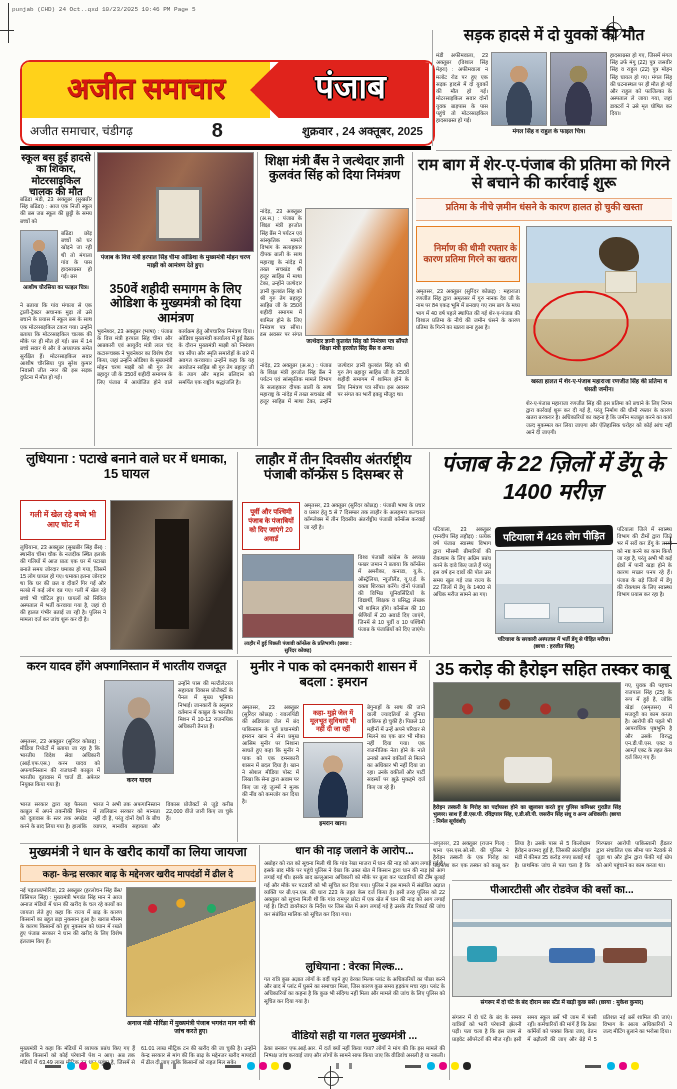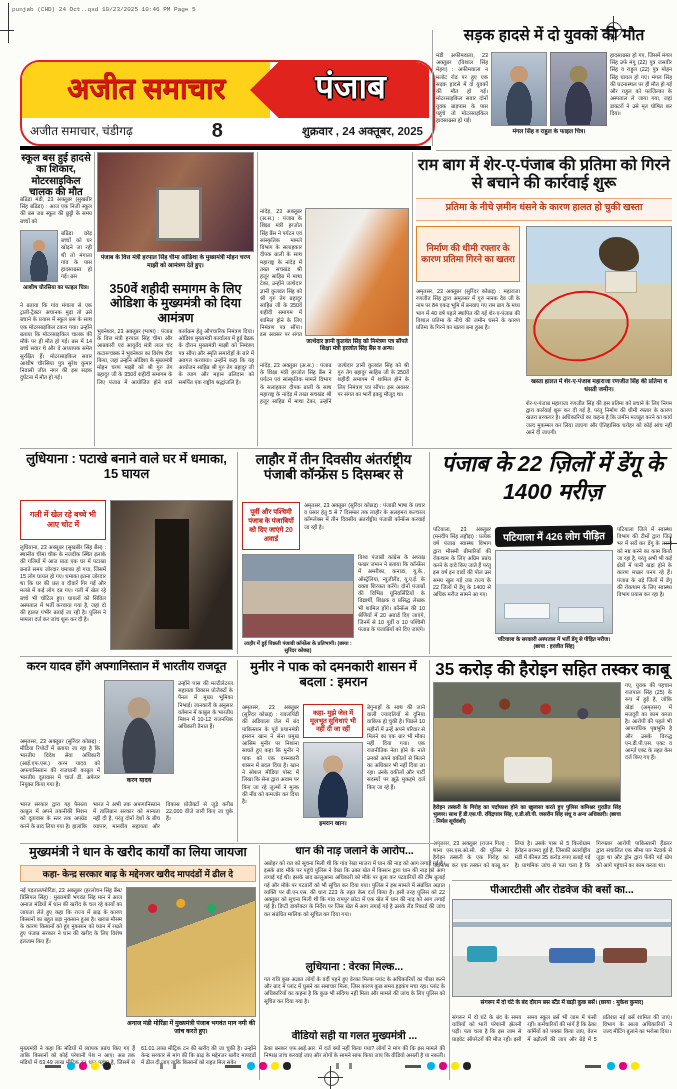--- a/index.html
+++ b/index.html
@@ -13,42 +13,42 @@
   .ph{border:1px solid #8a8a8a;box-sizing:border-box;}
   .vline{position:absolute;width:1px;background:#a5a5a5;}
   .hline{position:absolute;height:1px;background:#a5a5a5;}
   .thick{position:absolute;background:#000;}
   .portrait{background:
      radial-gradient(ellipse at 50% 78%, #39465a 0 34%, transparent 35%),
      radial-gradient(circle at 50% 30%, #c59a74 0 15%, transparent 16%),
      linear-gradient(180deg,#b9c6d4,#8696a8);}
   .badge{background:#141414;color:#fff;font-weight:700;text-align:center;border-radius:4px;
          display:flex;align-items:center;justify-content:center;transform:rotate(-1deg);}
-  .orangebox{border:1.4px solid #e67e22;background:#fdeedd;color:#b5401f;}
+  .orangebox{border:1.4px solid #e67e22;background:#fdeedd;color:#b5401f;text-align:right;}
   .reg-c{position:absolute;border:1px solid #333;border-radius:50%;}
   .reg-h{position:absolute;background:#333;height:1px;}
   .reg-v{position:absolute;background:#333;width:1px;}
   .dot{width:8px;height:8px;border-radius:50%;display:inline-block;margin-right:3px;}
 </style>
 </head>
 <body>
 
 <div class="page">
 
   <div class="a" style="left:12px;top:6px;width:420px;height:10px;font-size:6px;color:#555;font-family:'Liberation Mono',monospace;">punjab (CHD) 24 Oct..qxd   10/23/2025   10:46 PM   Page 5</div>
   <div class="reg-v" style="left:8px;top:3px;height:40px;"></div>
   <div class="reg-h" style="left:0;top:30px;width:14px;"></div>
 
   <div>
     <div class="reg-c" style="left:606px;top:22px;width:14px;height:14px;"></div>
     <div class="reg-h" style="left:600px;top:29px;width:26px;"></div>
     <div class="reg-v" style="left:613px;top:16px;height:26px;"></div>
   </div>
 
-  <div class="a" style="left:20px;top:60px;width:411px;height:82px;border:2px solid #e0231c;border-radius:20px;background:#fff;">
+  <div class="a" style="left:20px;top:60px;width:411px;height:82px;border:2px solid #e0231c;border-radius:10px;background:#fff;">
     <div class="a" style="left:0;top:0;width:248px;height:56px;background:#ffd21a;">
       <div class="a hl" style="left:6px;top:10px;width:236px;font-size:29px;color:#d6170f;text-shadow:0.5px 0.5px 0 #7a0c08;">अजीत समाचार</div>
     </div>
     <div class="a" style="left:228px;top:0;width:179px;height:56px;background:#e0231c;clip-path:polygon(16% 0,100% 0,100% 100%,16% 100%,0 50%);">
       <div class="a hl" style="left:28px;top:6px;width:145px;font-size:33px;color:#fff;text-shadow:-1.5px 0 #000,1.5px 0 #000,0 -1.5px #000,0 1.5px #000;">पंजाब</div>
     </div>
     <div class="a" style="left:8px;top:56px;width:393px;height:24px;display:flex;align-items:center;justify-content:space-between;">
       <span style="font-weight:400;font-size:12px;">अजीत समाचार, चंडीगढ़</span>
       <span style="font-weight:700;font-size:20px;">8</span>
       <span style="font-weight:700;font-size:11.5px;">शुक्रवार , 24 अक्तूबर, 2025</span>
@@ -83,20 +83,21 @@
   <div class="a" style="left:97px;top:152px;width:157px;height:294px;">
     <div class="a ph" style="left:0;top:0;width:157px;height:100px;background:linear-gradient(120deg,#6e3a3a,#9c6a4f 45%,#4e2f3f);">
       <div style="position:absolute;left:58px;top:34px;width:40px;height:48px;background:#e9e2d2;border:3px solid #777;"></div>
     </div>
     <div class="a cap" style="left:0;top:102px;width:157px;height:26px;font-size:6px;">पंजाब के वित्त मंत्री हरपाल सिंह चीमा ओडिशा के मुख्यमंत्री मोहन चरण माझी को आमंत्रण देते हुए।</div>
     <div class="a hl" style="left:0;top:130px;width:157px;font-size:12.5px;">350वें शहीदी समागम  के लिए ओडिशा के मुख्यमंत्री को दिया आमंत्रण</div>
     <div class="a bd" style="left:0;top:176px;width:157px;height:118px;column-count:2;column-gap:6px;">भुवनेश्वर, 23 अक्तूबर (भाषा) : पंजाब के वित्त मंत्री हरपाल सिंह चीमा और आबकारी एवं आयुर्वेद मंत्री लाल चंद कटारूचक्क ने भुवनेश्वर का विशेष दौरा किया, जहां उन्होंने ओडिशा के मुख्यमंत्री मोहन चरण माझी को श्री गुरु तेग बहादुर जी के 350वें शहीदी समागम के लिए पंजाब में आयोजित होने वाले कार्यक्रम हेतु औपचारिक निमंत्रण दिया। ओडिशा मुख्यमंत्री कार्यालय में हुई बैठक के दौरान मुख्यमंत्री माझी को निमंत्रण पत्र सौंपा और स्मृति समारोहों के बारे में अवगत करवाया। उन्होंने कहा कि यह आयोजन साहिब श्री गुरु तेग बहादुर जी के त्याग और महान बलिदान को समर्पित एक राष्ट्रीय श्रद्धांजलि है।</div>
   </div>
 
   <div class="a" style="left:260px;top:152px;width:149px;height:294px;">
+    <div class="a hl" style="left:0;top:2px;width:149px;font-size:12.5px;">शिक्षा मंत्री बैंस ने जत्थेदार ज्ञानी कुलवंत सिंह को दिया निमंत्रण</div>
     <div class="a ph" style="left:45px;top:56px;width:104px;height:128px;background:linear-gradient(120deg,#e8e2d8,#f0efec 35%,#d9813b 65%,#c96a2a);"></div>
     <div class="a bd" style="left:0;top:56px;width:42px;height:128px;">नांदेड़, 23 अक्तूबर (अ.स.) : पंजाब के शिक्षा मंत्री हरजोत सिंह बैंस ने पर्यटन एवं सांस्कृतिक मामले विभाग के सलाहकार दीपक बाली के साथ महाराष्ट्र के नांदेड़ में तख्त सचखंड श्री हजूर साहिब में माथा टेका, उन्होंने जत्थेदार ज्ञानी कुलवंत सिंह को श्री गुरु तेग बहादुर साहिब जी के 350वें शहीदी समागम में शामिल होने के लिए निमंत्रण पत्र सौंपा। इस अवसर पर संगत का भारी इकट्ठ मौजूद था।</div>
     <div class="a cap" style="left:45px;top:186px;width:104px;height:20px;font-size:5.8px;">जत्थेदार ज्ञानी कुलवंत सिंह को निमंत्रण पत्र सौंपते शिक्षा मंत्री हरजोत सिंह बैंस व अन्य।</div>
     <div class="a bd" style="left:0;top:210px;width:149px;height:84px;column-count:2;column-gap:6px;">नांदेड़, 23 अक्तूबर (अ.स.) : पंजाब के शिक्षा मंत्री हरजोत सिंह बैंस ने पर्यटन एवं सांस्कृतिक मामले विभाग के सलाहकार दीपक बाली के साथ महाराष्ट्र के नांदेड़ में तख्त सचखंड श्री हजूर साहिब में माथा टेका, उन्होंने जत्थेदार ज्ञानी कुलवंत सिंह को श्री गुरु तेग बहादुर साहिब जी के 350वें शहीदी समागम में शामिल होने के लिए निमंत्रण पत्र सौंपा। इस अवसर पर संगत का भारी इकट्ठ मौजूद था।</div>
   </div>
 
   <div class="a" style="left:416px;top:152px;width:256px;height:294px;">
     <div class="a hl" style="left:0;top:4px;width:256px;font-size:16px;color:#151515;">राम बाग में शेर-ए-पंजाब की प्रतिमा को गिरने से बचाने की कार्रवाई शुरू</div>
     <div class="a hl" style="left:0;top:46px;width:256px;height:18px;font-size:9.5px;color:#b5401f;border-top:1px solid #e8a87c;border-bottom:1px solid #e8a87c;background:#fdf3ec;padding-top:3px;">प्रतिमा के नीचे ज़मीन धंसने के कारण हालत हो चुकी खस्ता</div>
     <div class="a box orangebox" style="left:0;top:74px;width:104px;height:56px;font-size:9px;line-height:1.25;">निर्माण की धीमी रफ्तार के कारण प्रतिमा गिरने का खतरा</div>

